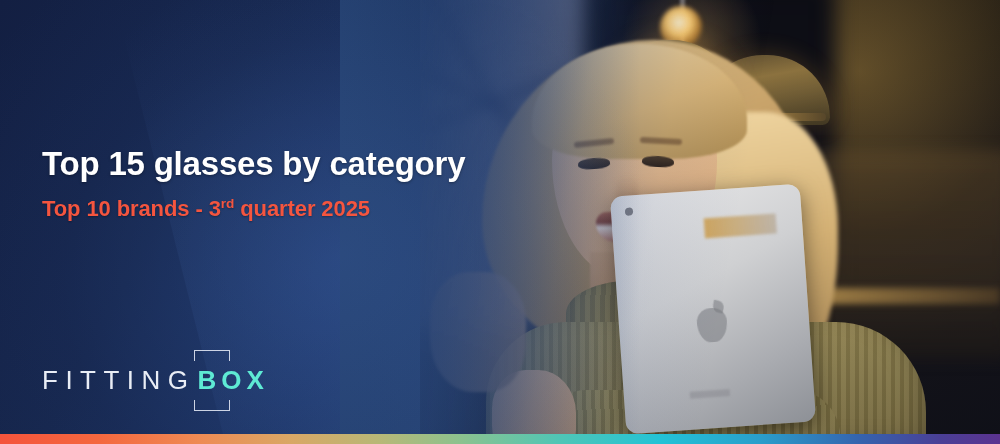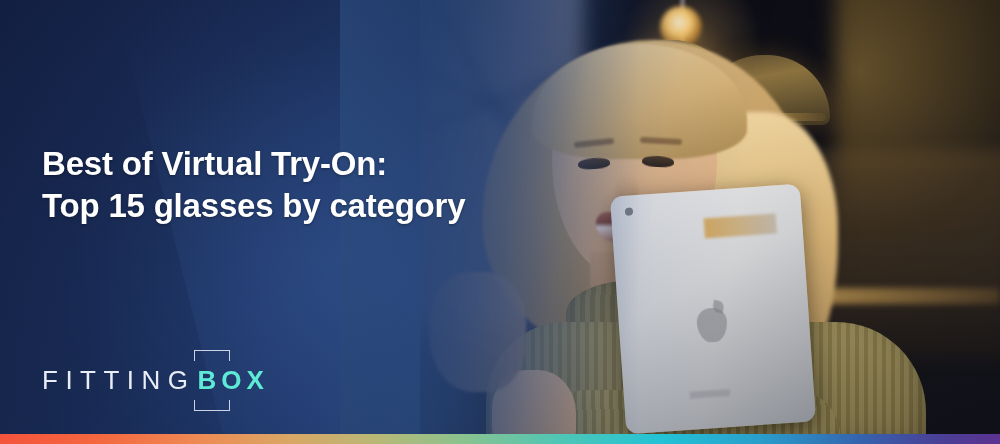--- a/index.html
+++ b/index.html
@@ -362,23 +362,23 @@
     </div>
 
     <div class="photo-wash"></div>
   </div>
 
   <div class="left-panel"></div>
   <div class="panel-sheen"></div>
 
   <div class="copy">
     <div class="headline">
-      <span class="l1">Best of Virtual Try-On:</span>
       <span class="l2">Top 15 glasses by category</span>
     </div>
+    <div class="subhead"><span>Top 10 brands - 3</span><sup>rd</sup><span> quarter 2025</span></div>
   </div>
 
   <div class="logo">
     <span class="thin">FITTING</span>
     <span class="bracket-wrap">
       <span class="brk top"></span>
       <span class="bold">BOX</span>
       <span class="brk bot"></span>
     </span>
   </div>

